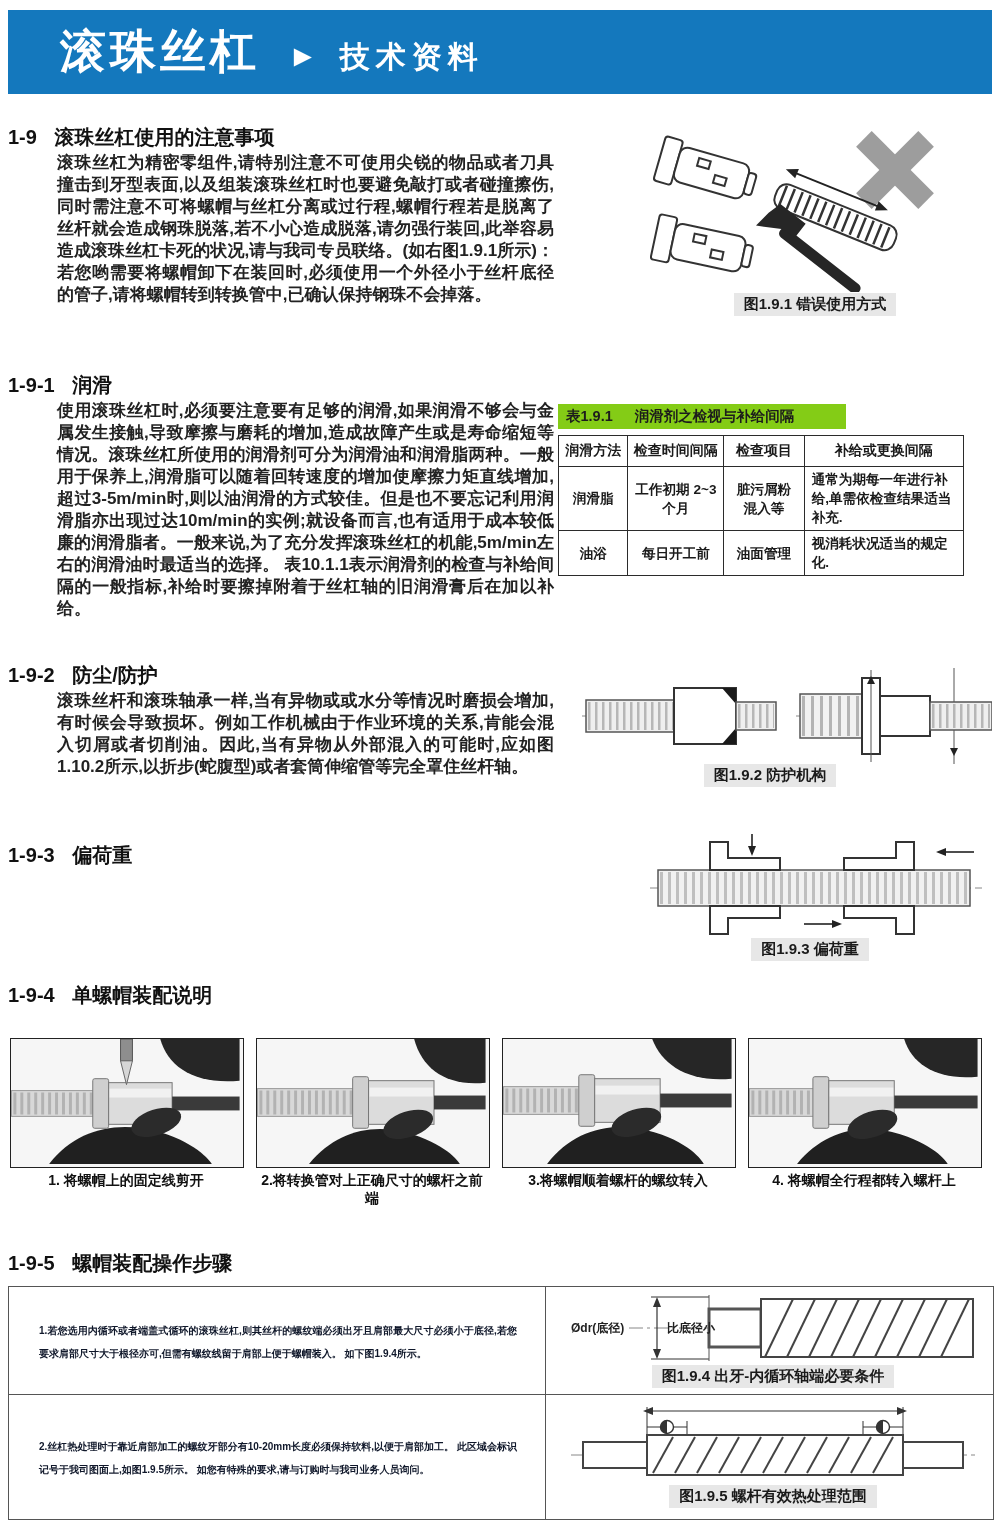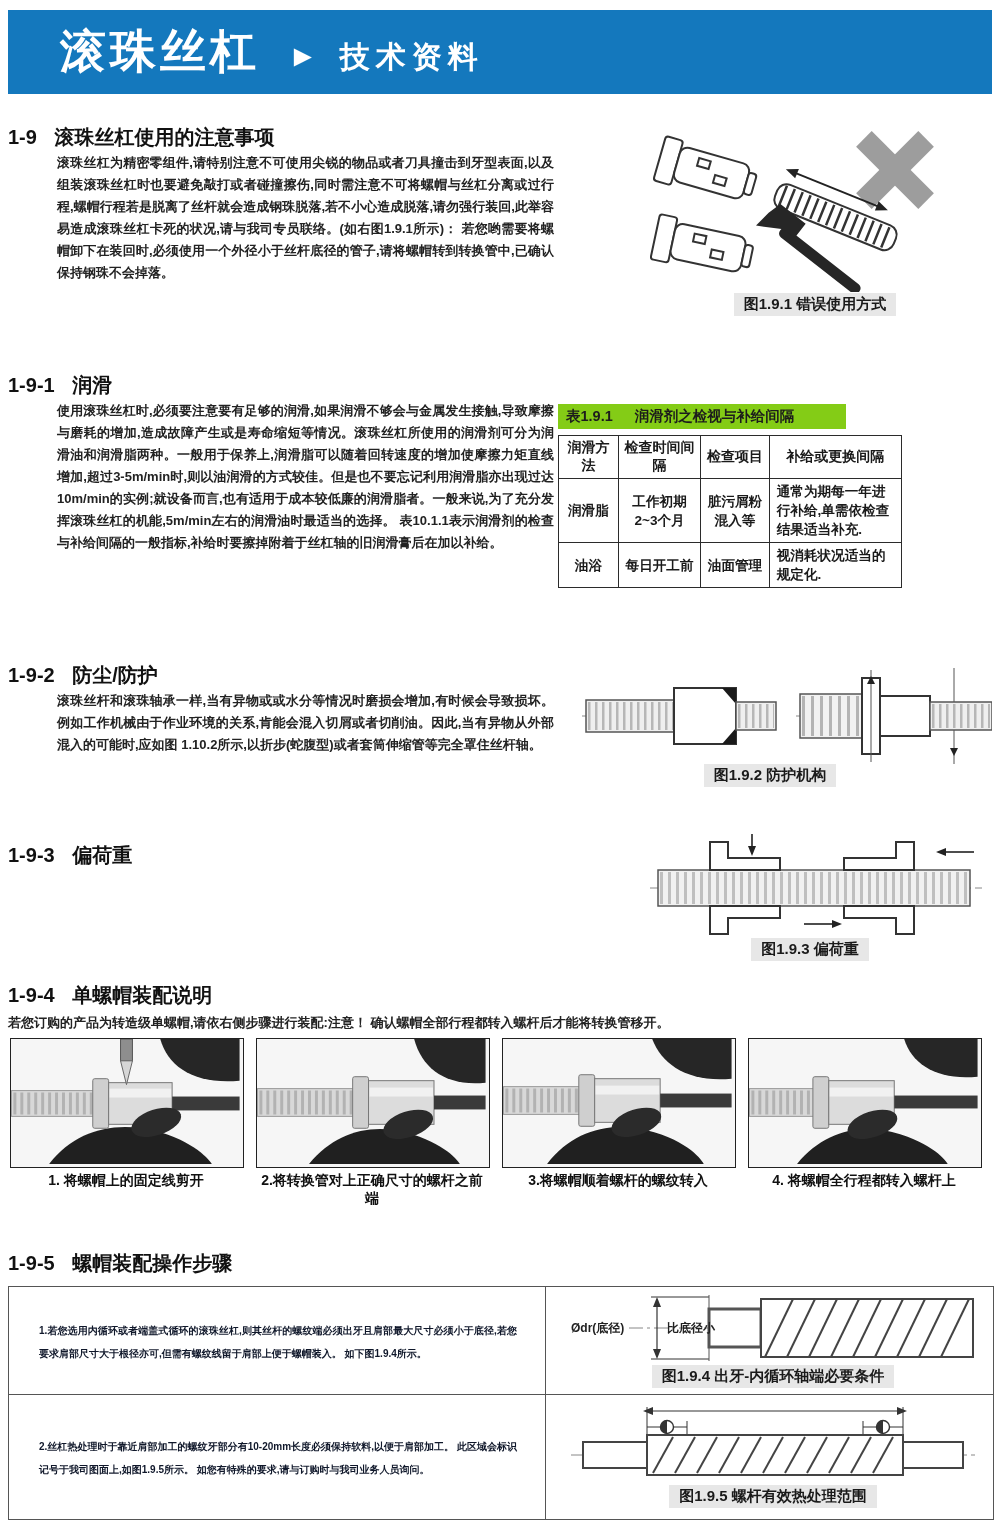--- a/index.html
+++ b/index.html
@@ -11,33 +11,33 @@
           display:flex;align-items:center;}
   .banner .t1{font-size:46px;font-weight:bold;color:#fff;margin-left:52px;letter-spacing:4px;}
   .banner .arrow{color:#fff;font-size:30px;margin:8px 0 0 28px;}
   .banner .t2{font-size:30px;font-weight:bold;color:#fff;margin:10px 0 0 22px;letter-spacing:6px;}
 
   
   .h{position:absolute;font-size:20px;font-weight:bold;color:#111;white-space:nowrap;}
   .h .num{margin-right:12px;}
 
   
-  .para{position:absolute;font-size:13px;line-height:22px;font-weight:600;color:#222;
+  .para{position:absolute;font-size:17px;line-height:22px;font-weight:600;color:#222;
         text-align:justify;}
 
   
   .figcap{position:absolute;text-align:center;}
   .figcap span{display:inline-block;background:#e7e7e7;padding:2px 10px;font-size:15px;
                font-weight:bold;color:#1a1a1a;}
 
   
   .tblwrap{position:absolute;left:558px;top:404px;width:434px;}
   .tblcap{font-size:14.5px;font-weight:bold;background:#84cc16;padding:3px 8px;width:272px;}
   .tblcap .lbl{margin-right:18px;}
-  table.lub{border-collapse:collapse;width:344px;margin-top:6px;}
+  table.lub{border-collapse:collapse;width:406px;margin-top:6px;}
   table.lub th,table.lub td{border:1.4px solid #2b2b2b;font-weight:bold;color:#1a1a1a;
         text-align:center;vertical-align:middle;padding:3px 4px;}
   table.lub th{font-size:14px;height:24px;}
   table.lub td{font-size:13.6px;line-height:19px;}
   table.lub td.wide{text-align:left;padding-left:7px;}
 
   
   .photo{position:absolute;width:232px;height:128px;border:1.5px solid #222;background:#f6f6f6;}
   .stepcap{position:absolute;width:232px;text-align:center;font-size:14px;font-weight:bold;color:#111;}
 
@@ -206,21 +206,20 @@
     <polygon points="194,92 184,88 184,96" fill="#222"></polygon>
   </svg>
   <div class="figcap" style="left:660px;top:938px;width:300px;">
     <span>图1.9.3 偏荷重</span>
   </div>
 
   <div class="h" style="left:8px;top:982px;text-align:center;">
     <span class="num">1-9-4</span>
     <span>单螺帽装配说明</span>
   </div>
-  <div class="para" style="left:8px;top:1012px;width:982px;font-weight:bold;">若您订购的产品为转造级单螺帽,请依右侧步骤进行装配:注意！ 确认螺帽全部行程都转入螺杆后才能将转换管移开。</div>
 
   <div class="photo" style="left:10px;top:1038px;">
     <svg width="229" height="125" viewBox="0 0 230 126">
       <rect width="230" height="126" fill="#f6f6f6"></rect>
       <path d="M150,0 C158,28 184,46 230,42 L230,0 Z" fill="#262626"></path>
       <path d="M38,126 C66,90 108,82 150,94 C190,106 202,126 202,126 Z" fill="#202020"></path>
       <rect x="0" y="52" width="100" height="26" fill="#d8d8d8" stroke="#999"></rect>
       <line x1="2" y1="65" x2="98" y2="65" stroke="#a3a3a3" stroke-width="22" stroke-dasharray="3 4" opacity="0.7"></line>
       <rect x="82" y="40" width="16" height="50" rx="2" fill="#cfcfcf" stroke="#777"></rect>
       <rect x="98" y="44" width="64" height="42" fill="#dcdcdc" stroke="#777"></rect>

